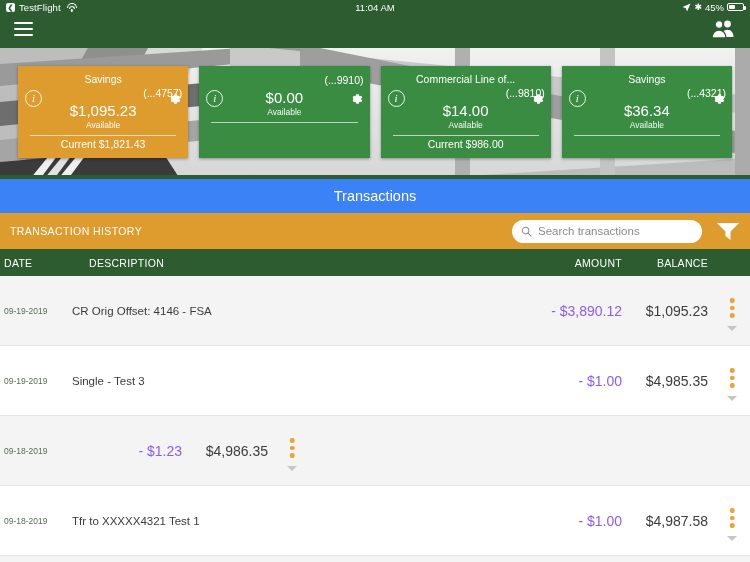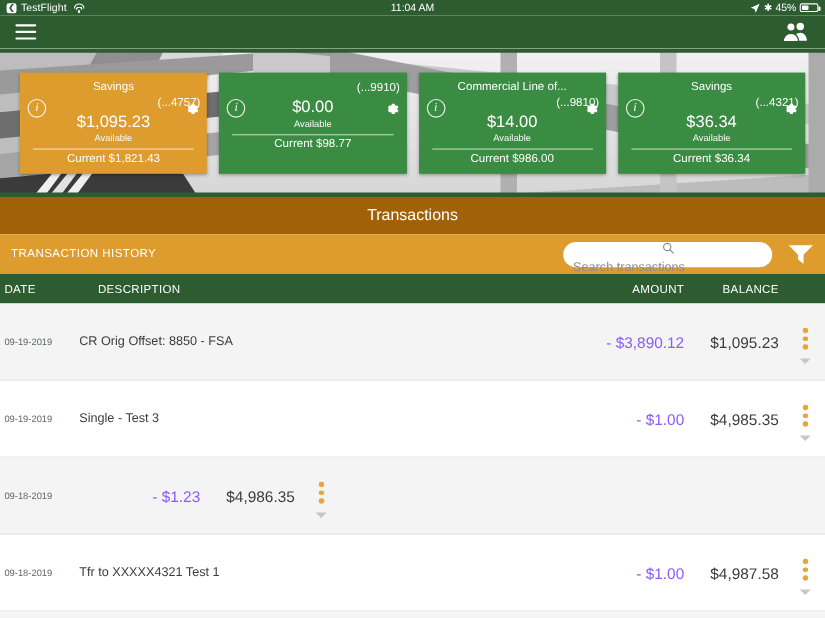--- a/index.html
+++ b/index.html
@@ -74,34 +74,34 @@
   .card-info{
     position:absolute; left:7px; top:24px; width:17px; height:17px;
     border:1.2px solid rgba(255,255,255,.9); border-radius:50%;
     font-size:11px; line-height:15px; font-family:"Liberation Serif", serif;
     font-style:italic; text-align:center; cursor:pointer;
   }
   .card-gear{ position:absolute; right:6px; top:25px; width:16px; height:16px; cursor:pointer; }
 
   
   .titlebar{
-    height:34px; background:#a16207; color:#ffffff;
+    height:34px; background:#3b82f6; color:#ffffff;
     display:flex; align-items:center; justify-content:center;
     font-size:14.5px;
   }
 
   
   .historybar{
     height:36px; background:#DE9C2E;
     display:flex; align-items:center; padding:0 10px; gap:10px;
   }
   .history-label{ color:#ffffff; font-size:10.5px; letter-spacing:.4px; }
   .search-wrap{
     margin-left:auto; width:190px; height:23px; background:#ffffff;
-    border-radius:12px; display:flex; align-items:center; padding:0 9px; gap:6px;flex-direction:column;
+    border-radius:12px; display:flex; align-items:center; padding:0 9px; gap:6px;
   }
   .search-ico{ width:11px; height:11px; flex:none; }
   .search-input{
     border:none; outline:none; width:100%; font-size:11.5px;
     color:#3b3b3b; font-family:"Liberation Sans", sans-serif; background:transparent;
   }
   .search-input::placeholder{ color:#8b8b8b; }
   .filter-ico{ width:24px; height:20px; margin-left:4px; flex:none; cursor:pointer; }
 
   
@@ -234,21 +234,20 @@
         <div class="card-gear">
           <svg width="16" height="16" viewBox="0 0 16 16">
             <path fill="#ffffff" d="M8 5.1A2.9 2.9 0 1 0 8 10.9 2.9 2.9 0 0 0 8 5.1Zm0 4.4A1.5 1.5 0 1 1 8 6.5a1.5 1.5 0 0 1 0 3Z"></path>
             <path fill="#ffffff" d="M14.3 9.2l-1.1-.6a5.3 5.3 0 0 0 0-1.2l1.1-.6-1.1-2-1.2.4a5.3 5.3 0 0 0-1-.6l-.2-1.3H8.2l-.2 1.3c-.4.1-.7.3-1 .6l-1.2-.4-1.1 2 1.1.6a5.3 5.3 0 0 0 0 1.2l-1.1.6 1.1 2 1.2-.4c.3.2.6.4 1 .6l.2 1.3h2.6l.2-1.3c.4-.2.7-.4 1-.6l1.2.4 1.1-2Z"></path>
           </svg>
         </div>
         <div class="card-mask">(...9910)</div>
         <div class="card-amount">$0.00</div>
         <div class="card-avail">Available</div>
         <div class="card-sep"></div>
-        <div class="card-current">Current $98.77</div>
       </div>
 
       <div class="card green">
         <div class="card-info">i</div>
         <div class="card-gear">
           <svg width="16" height="16" viewBox="0 0 16 16">
             <path fill="#ffffff" d="M8 5.1A2.9 2.9 0 1 0 8 10.9 2.9 2.9 0 0 0 8 5.1Zm0 4.4A1.5 1.5 0 1 1 8 6.5a1.5 1.5 0 0 1 0 3Z"></path>
             <path fill="#ffffff" d="M14.3 9.2l-1.1-.6a5.3 5.3 0 0 0 0-1.2l1.1-.6-1.1-2-1.2.4a5.3 5.3 0 0 0-1-.6l-.2-1.3H8.2l-.2 1.3c-.4.1-.7.3-1 .6l-1.2-.4-1.1 2 1.1.6a5.3 5.3 0 0 0 0 1.2l-1.1.6 1.1 2 1.2-.4c.3.2.6.4 1 .6l.2 1.3h2.6l.2-1.3c.4-.2.7-.4 1-.6l1.2.4 1.1-2Z"></path>
           </svg>
         </div>
@@ -266,21 +265,20 @@
           <svg width="16" height="16" viewBox="0 0 16 16">
             <path fill="#ffffff" d="M8 5.1A2.9 2.9 0 1 0 8 10.9 2.9 2.9 0 0 0 8 5.1Zm0 4.4A1.5 1.5 0 1 1 8 6.5a1.5 1.5 0 0 1 0 3Z"></path>
             <path fill="#ffffff" d="M14.3 9.2l-1.1-.6a5.3 5.3 0 0 0 0-1.2l1.1-.6-1.1-2-1.2.4a5.3 5.3 0 0 0-1-.6l-.2-1.3H8.2l-.2 1.3c-.4.1-.7.3-1 .6l-1.2-.4-1.1 2 1.1.6a5.3 5.3 0 0 0 0 1.2l-1.1.6 1.1 2 1.2-.4c.3.2.6.4 1 .6l.2 1.3h2.6l.2-1.3c.4-.2.7-.4 1-.6l1.2.4 1.1-2Z"></path>
           </svg>
         </div>
         <div class="card-name">Savings</div>
         <div class="card-mask">(...4321)</div>
         <div class="card-amount">$36.34</div>
         <div class="card-avail">Available</div>
         <div class="card-sep"></div>
-        <div class="card-current">Current $36.34</div>
       </div>
 
     </div>
   </div>
 
   <div class="titlebar">Transactions</div>
 
   <div class="historybar">
     <span class="history-label">TRANSACTION HISTORY</span>
 
@@ -302,21 +300,21 @@
     <div class="col-desc">DESCRIPTION</div>
     <div class="col-amount">AMOUNT</div>
     <div class="col-balance">BALANCE</div>
     <div class="col-menu"></div>
   </div>
 
   <div class="tbody">
 
     <div class="row alt">
       <div class="r-date">09-19-2019</div>
-      <div class="r-desc">CR Orig Offset: 8850 - FSA</div>
+      <div class="r-desc">CR Orig Offset: 4146 - FSA</div>
       <div class="r-amount">- $3,890.12</div>
       <div class="r-balance">$1,095.23</div>
       <div class="r-menu">
         <span class="dots">
             <i></i>
             <i></i>
             <i></i>
           </span>
         <span class="r-chev"></span>
       </div>

